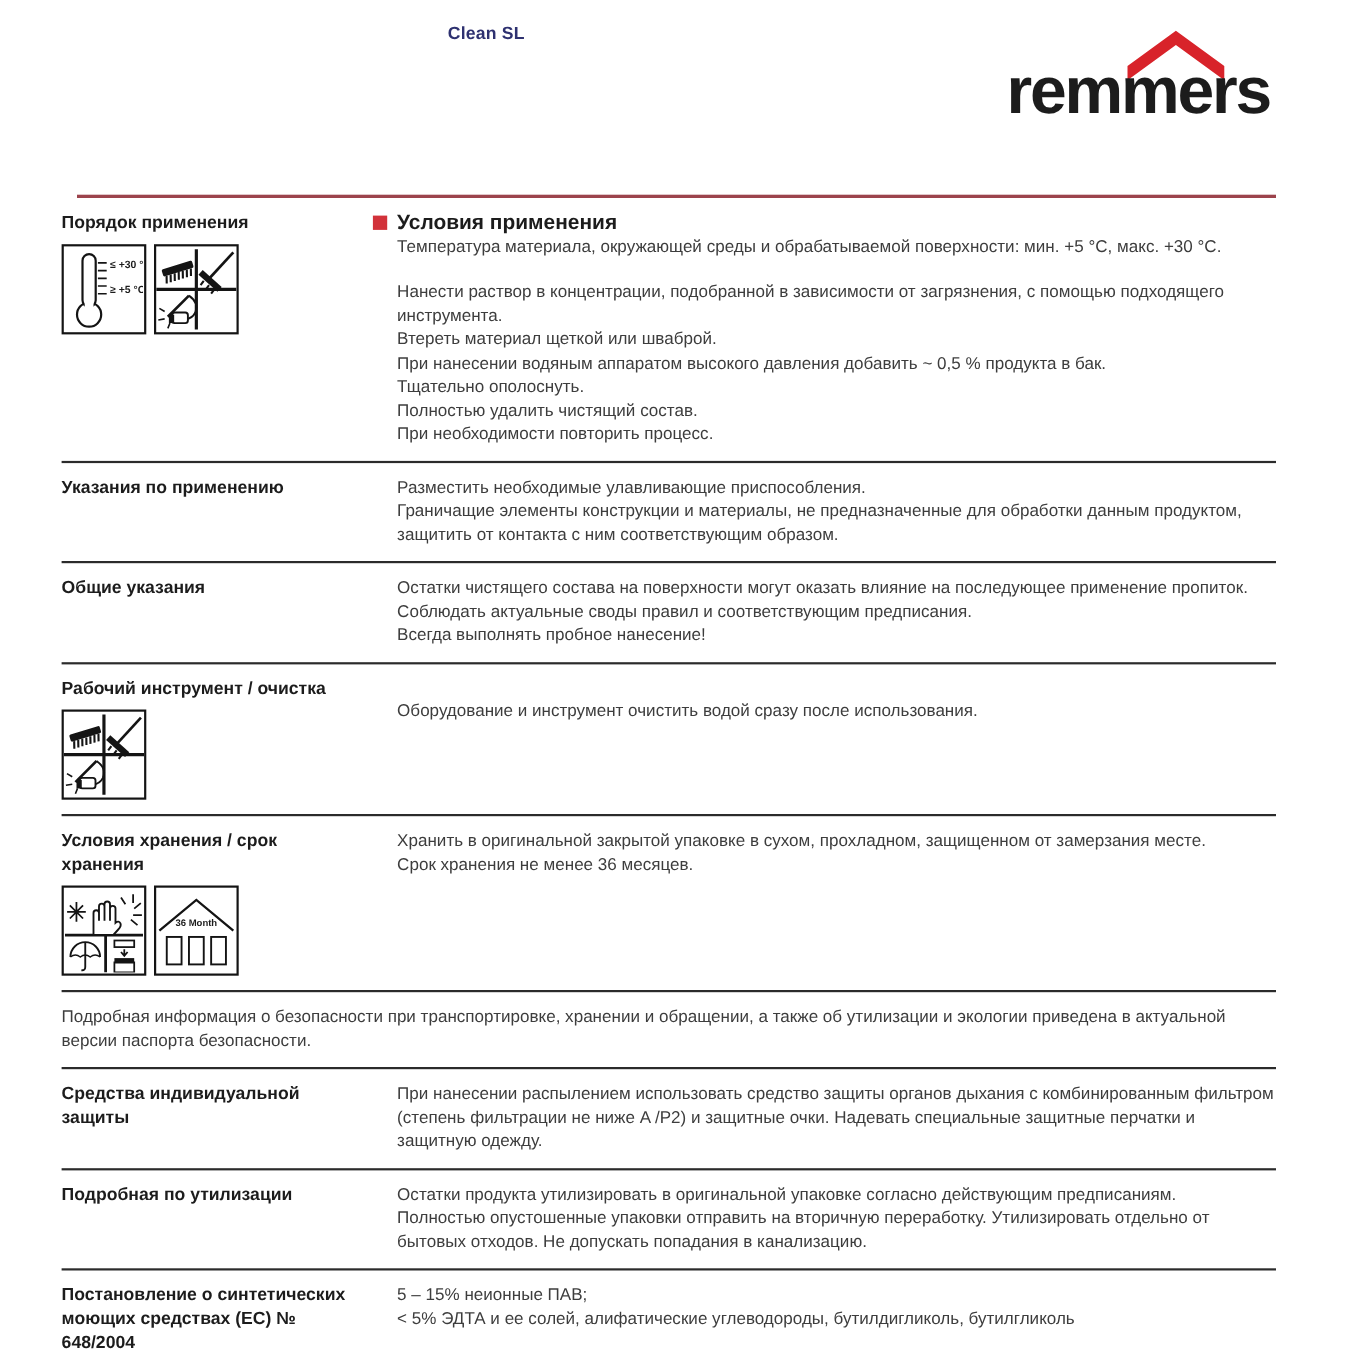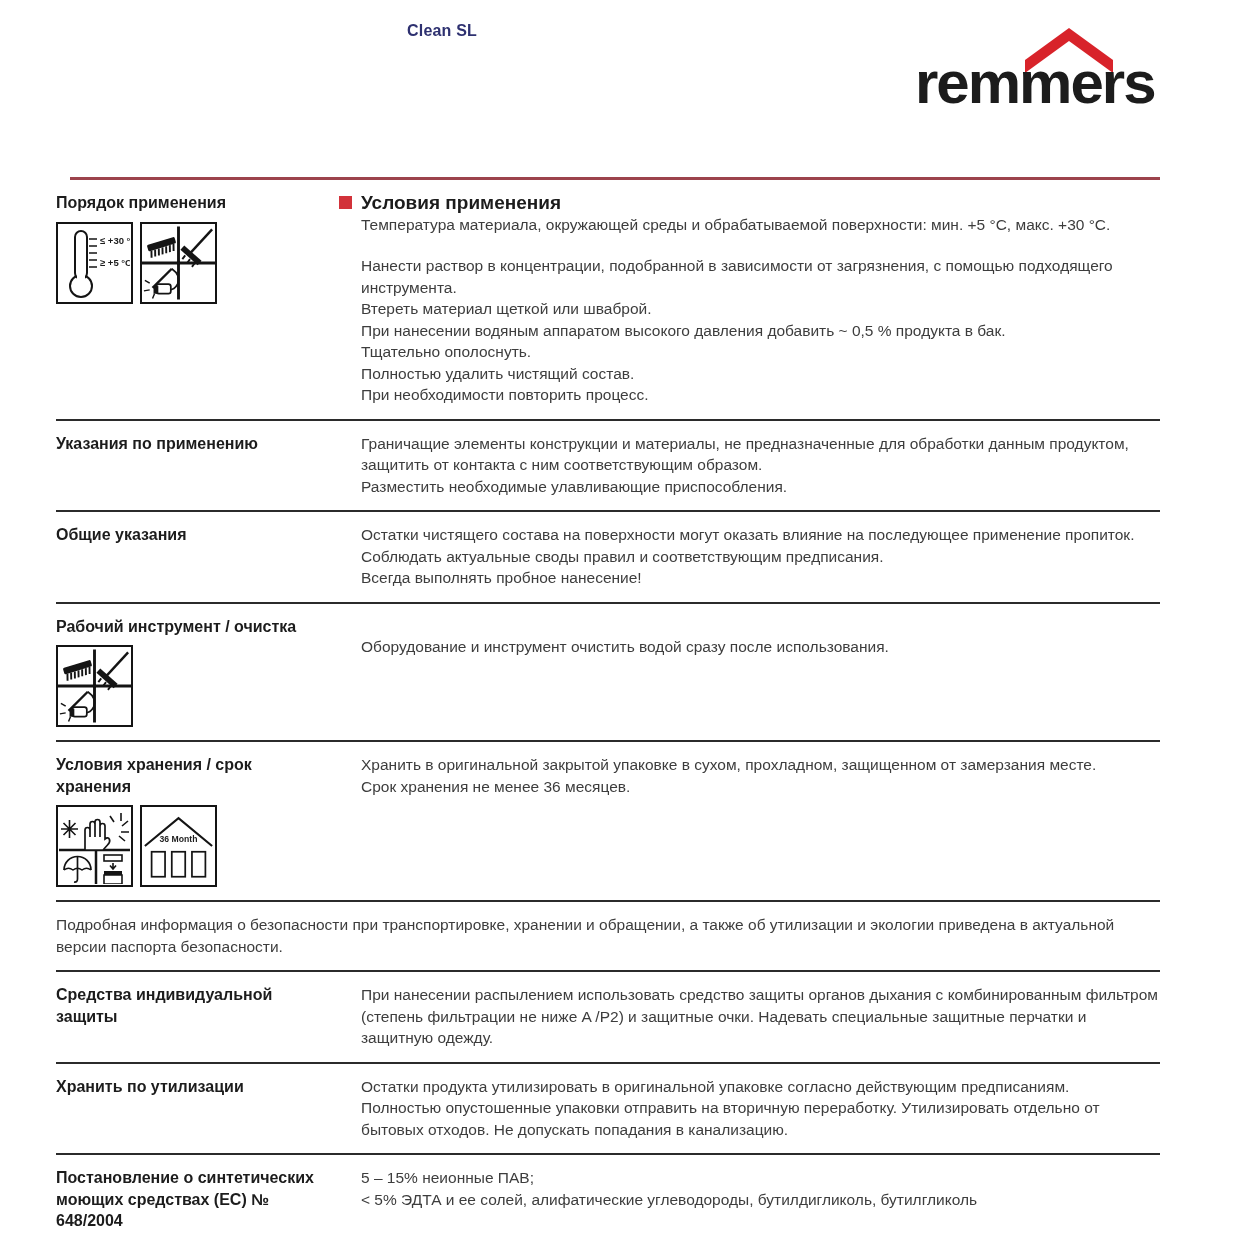--- a/index.html
+++ b/index.html
@@ -126,22 +126,22 @@
         <p>Полностью удалить чистящий состав.</p>
         <p>При необходимости повторить процесс.</p>
       </div>
     </div>
 
     <div class="section">
       <div class="section-label">
         <span>Указания по применению</span>
       </div>
       <div class="section-content">
+        <p>Разместить необходимые улавливающие приспособления.</p>
         <p>Граничащие элементы конструкции и материалы, не предназначенные для обработки данным продуктом, защитить от контакта с ним соответствующим образом.</p>
-        <p>Разместить необходимые улавливающие приспособления.</p>
       </div>
     </div>
 
     <div class="section">
       <div class="section-label">
         <span>Общие указания</span>
       </div>
       <div class="section-content">
         <p>Остатки чистящего состава на поверхности могут оказать влияние на последующее применение пропиток.</p>
         <p>Соблюдать актуальные своды правил и соответствующим предписания.</p>
@@ -240,21 +240,21 @@
       <div class="section-label">
         <span>Средства индивидуальной защиты</span>
       </div>
       <div class="section-content">
         <p>При нанесении распылением использовать средство защиты органов дыхания с комбинированным фильтром (степень фильтрации не ниже A /P2) и защитные очки. Надевать специальные защитные перчатки и защитную одежду.</p>
       </div>
     </div>
 
     <div class="section">
       <div class="section-label">
-        <span>Хранить по утилизации</span>
+        <span>Подробная по утилизации</span>
       </div>
       <div class="section-content">
         <p>Остатки продукта утилизировать в оригинальной упаковке согласно действующим предписаниям.</p>
         <p>Полностью опустошенные упаковки отправить на вторичную переработку. Утилизировать отдельно от бытовых отходов. Не допускать попадания в канализацию.</p>
       </div>
     </div>
 
     <div class="section">
       <div class="section-label">
         <span>Постановление о синтетических моющих средствах (ЕС) № 648/2004</span>

